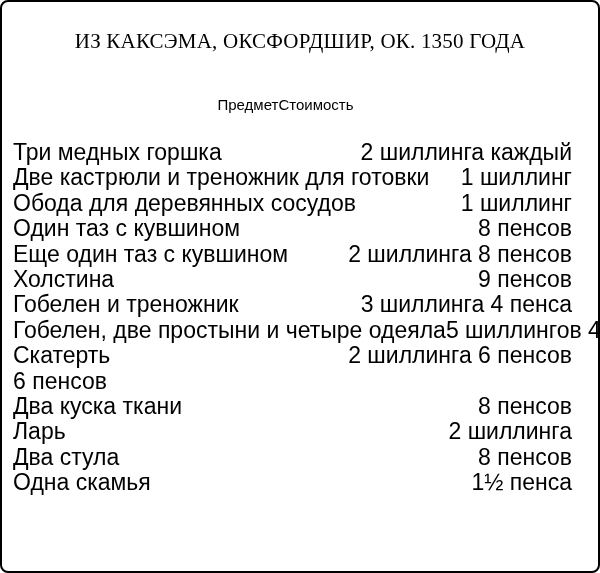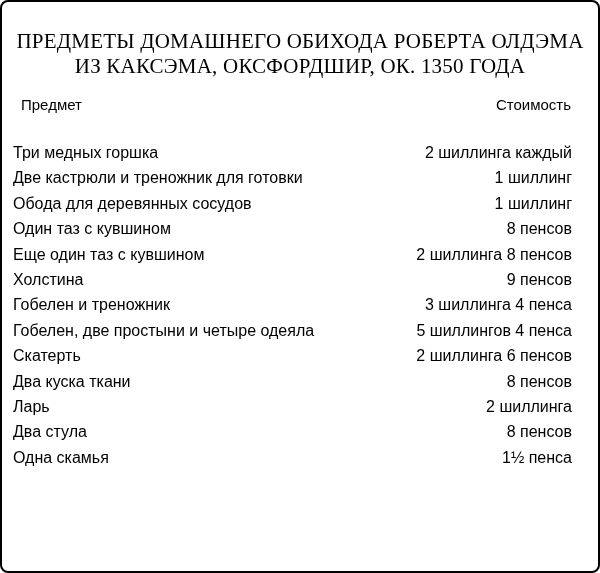--- a/index.html
+++ b/index.html
@@ -25,51 +25,50 @@
     font-size: 21px;
     line-height: 25px;
     font-weight: 400;
     letter-spacing: 0.2px;
     white-space: nowrap;
   }
   .col-header {
     position: absolute;
     top: 93px;
     left: 19px;
-    right: 27px;
+    right: 48px;
     display: flex;
-    justify-content: space-between;
+    justify-content: center;
     align-items: baseline;
     font-size: 15px;
     line-height: 20px;
   }
   .rows {
     position: absolute;
     top: 138px;
     left: 11px;
     right: 26px;
   }
   .row {
     display: flex;
     justify-content: space-between;
     align-items: flex-start;
-    font-size: 16px;
+    font-size: 23px;
     line-height: 25.4px;
     white-space: nowrap;
   }
   .row .item { text-align: left; }
   .row .cost { text-align: right; }
 </style>
 </head>
 <body>
 
 <div class="card">
 
   <div class="title">
-    <div>ПРЕДМЕТЫ ДОМАШНЕГО ОБИХОДА РОБЕРТА ОЛДЭМА</div>
     <div>ИЗ КАКСЭМА, ОКСФОРДШИР, ОК. 1350 ГОДА</div>
   </div>
 
   <div class="col-header">
     <span>Предмет</span>
     <span>Стоимость</span>
   </div>
 
   <div class="rows">
     <div class="row">
@@ -102,20 +101,21 @@
     </div>
     <div class="row">
       <span class="item">Гобелен, две простыни и четыре одеяла</span>
       <span class="cost">5 шиллингов 4 пенса</span>
     </div>
     <div class="row">
       <span class="item">Скатерть</span>
       <span class="cost">2 шиллинга 6 пенсов</span>
     </div>
     <div class="row">
+      <span class="cost">6 пенсов</span>
     </div>
     <div class="row">
       <span class="item">Два куска ткани</span>
       <span class="cost">8 пенсов</span>
     </div>
     <div class="row">
       <span class="item">Ларь</span>
       <span class="cost">2 шиллинга</span>
     </div>
     <div class="row">

